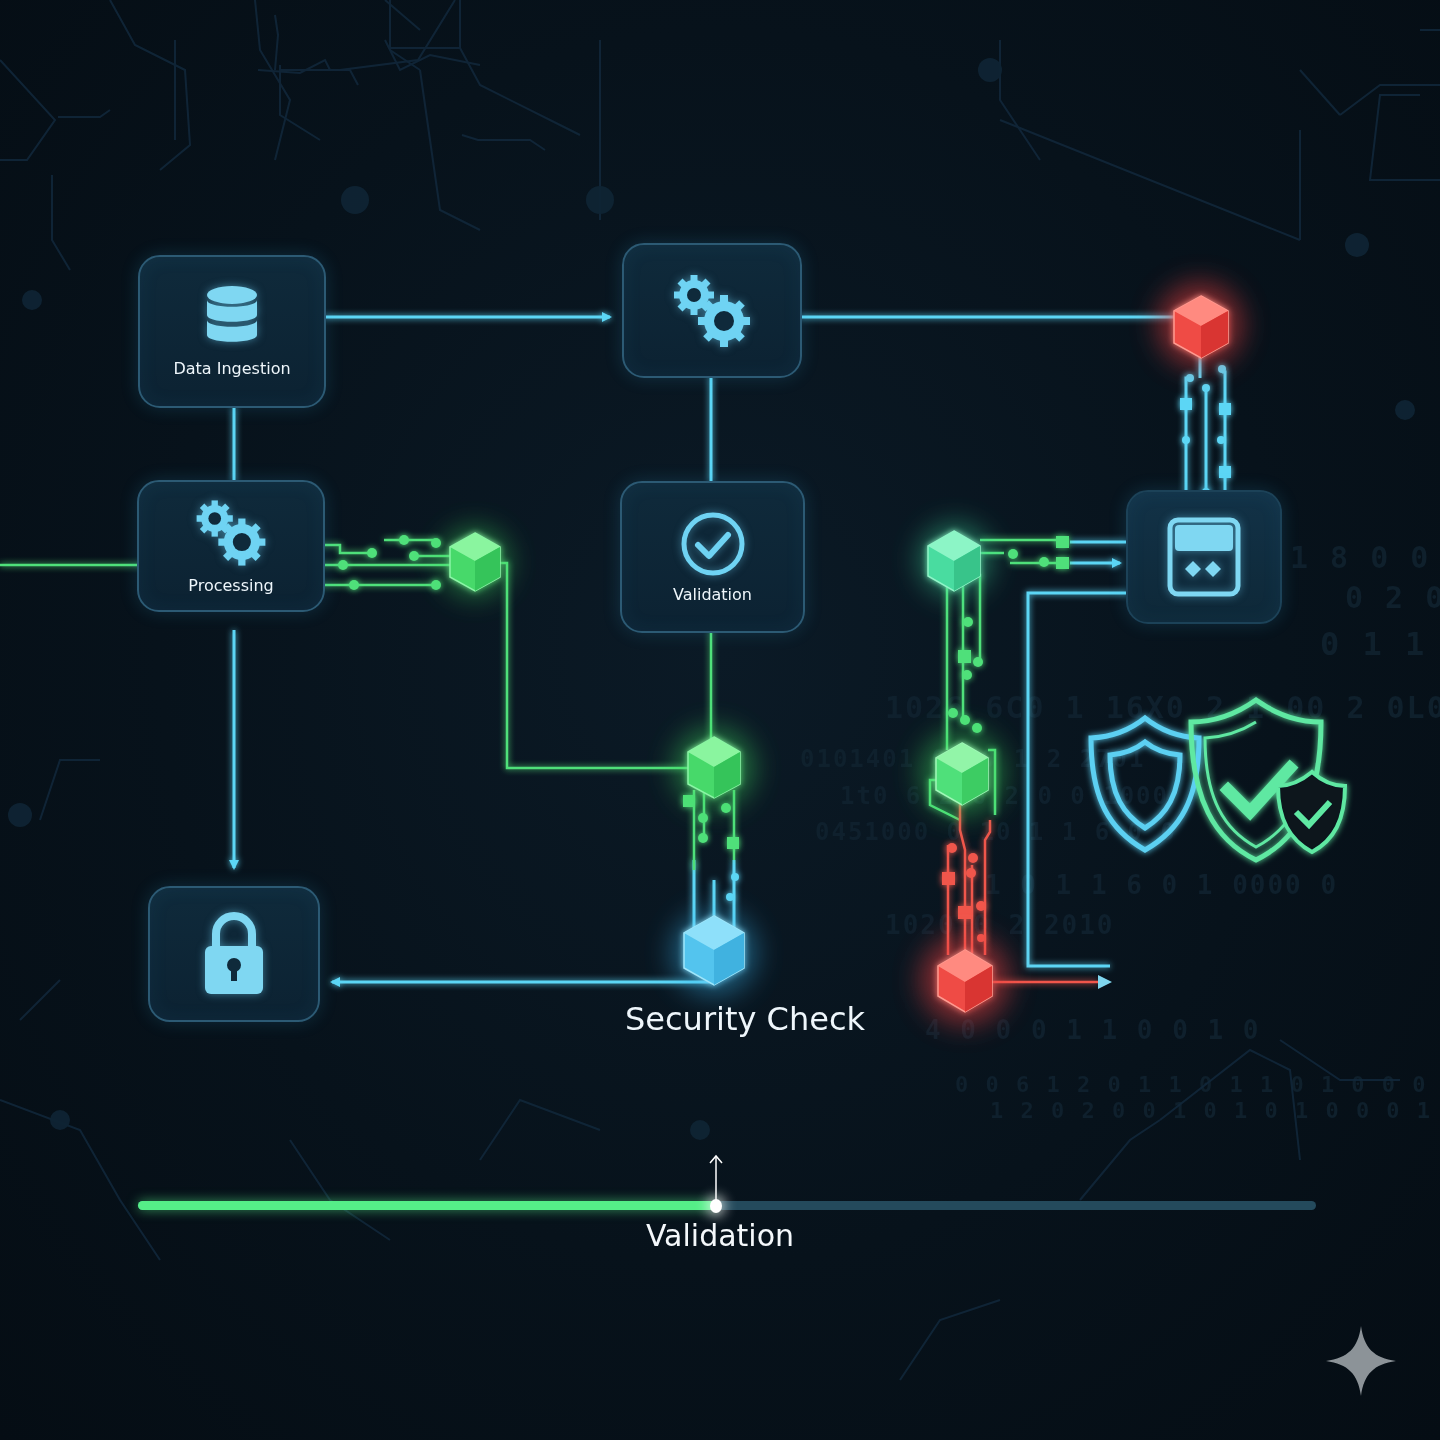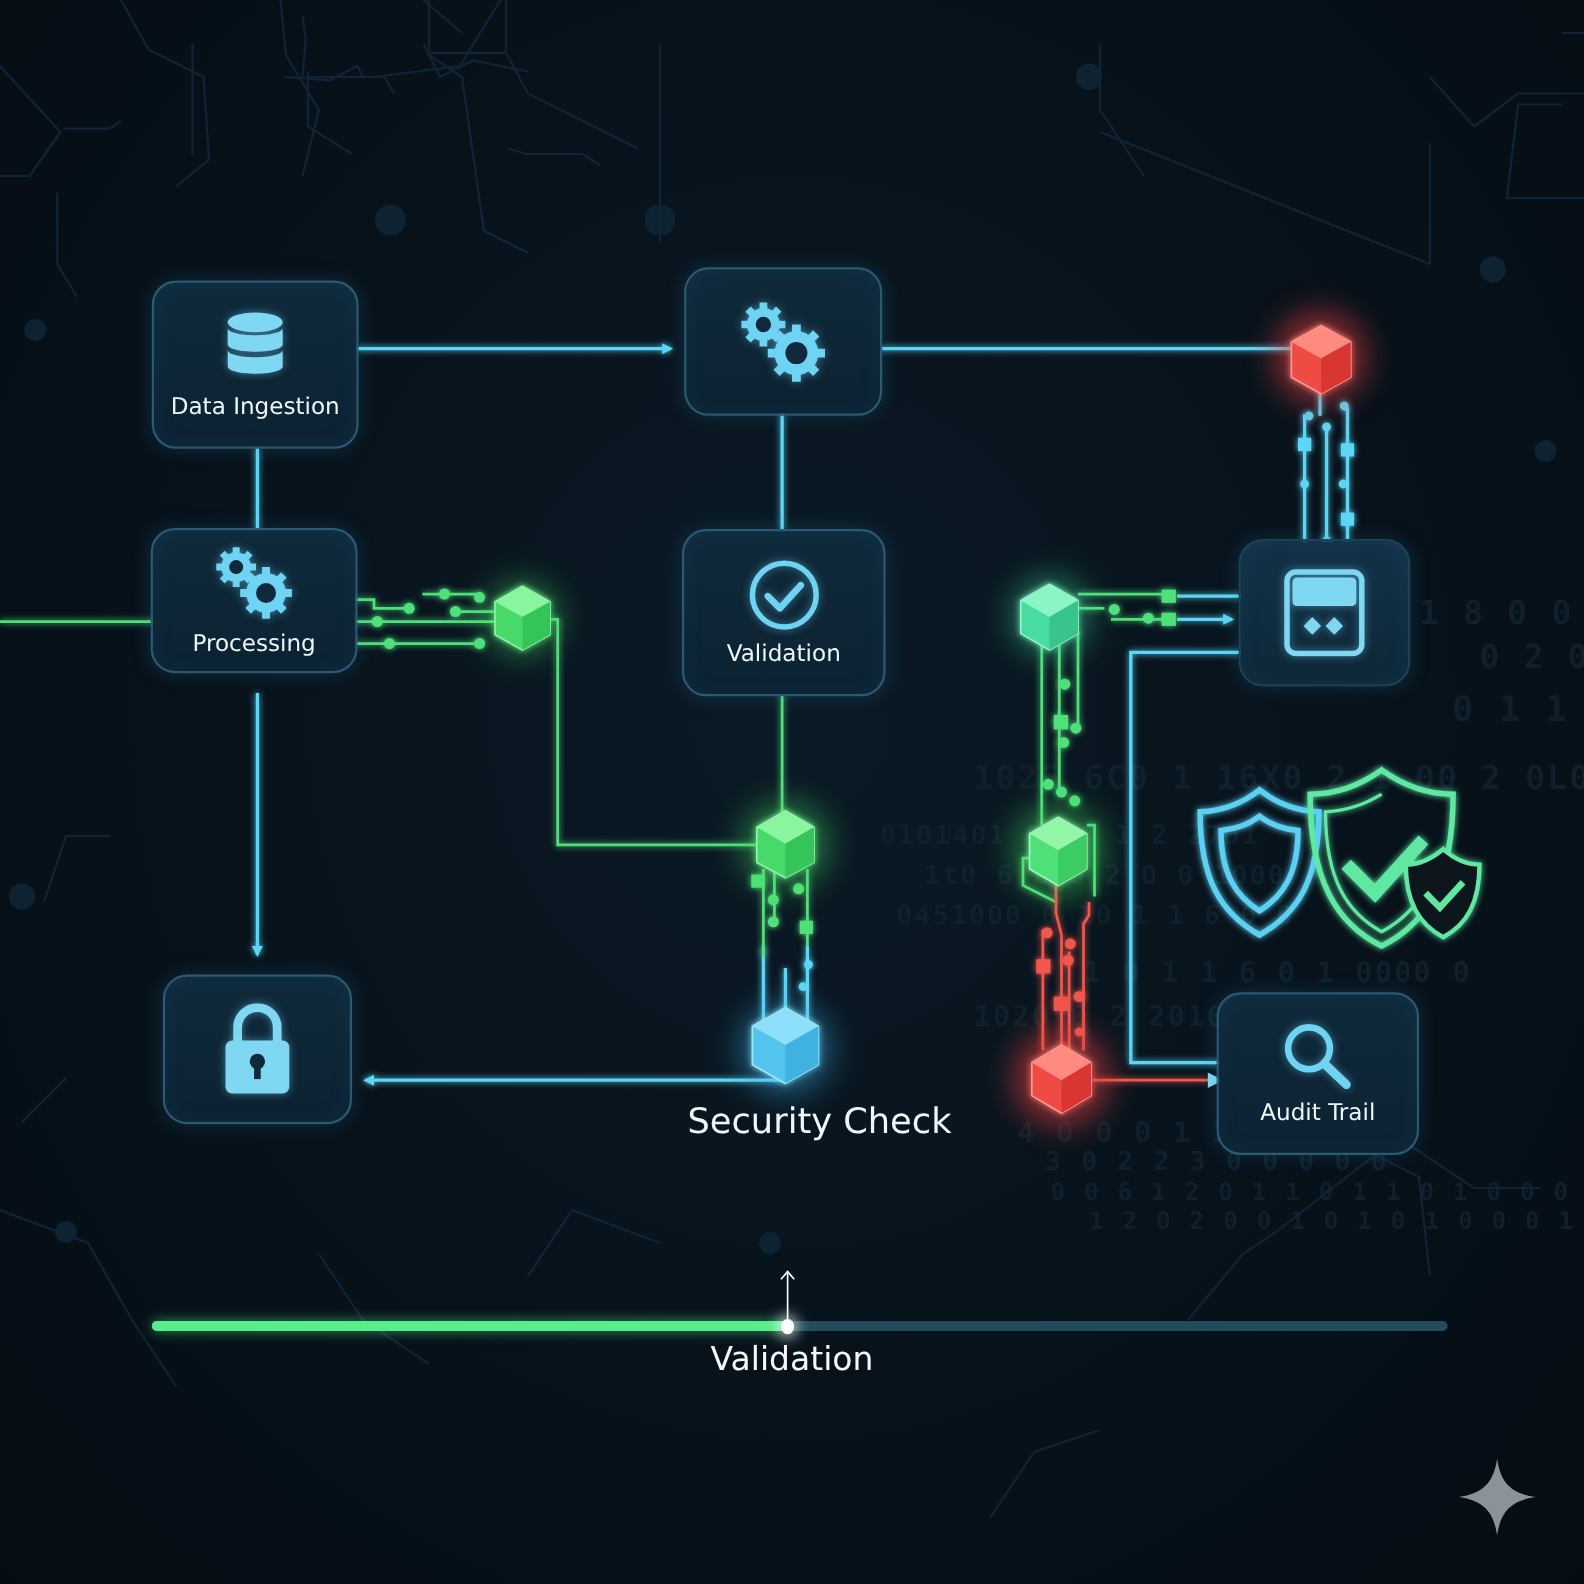--- a/index.html
+++ b/index.html
@@ -16,21 +16,21 @@
       color: #10222f; white-space: nowrap; letter-spacing: 2px; opacity: 0.9;
     }
     .node {
       position: absolute; box-sizing: border-box;
       border: 2px solid #2c5a74; border-radius: 22px;
       background: linear-gradient(180deg, #0f2a3b 0%, #0c2232 100%);
       box-shadow: 0 0 18px rgba(56,170,220,0.18), inset 0 0 20px rgba(60,150,200,0.08);
       display: flex; flex-direction: column; align-items: center; justify-content: center;
     }
     .node-label {
-      color: #eef6fb; font-size: 21px; margin-top: 8px; white-space: nowrap;
+      color: #eef6fb; font-size: 16px; margin-top: 8px; white-space: nowrap;
       font-family: "DejaVu Sans", sans-serif;
     }
     .node-icon svg { display: block; filter: drop-shadow(0 0 4px rgba(110,210,245,0.5)); }
     .free-label {
       position: absolute; color: #eef6fb; font-size: 32px; white-space: nowrap;
     }
     .progress-track {
       position: absolute; left: 138px; top: 1201px; width: 1178px; height: 9px;
       border-radius: 5px; background: #244a5c;
     }
@@ -53,21 +53,20 @@
 
 <div class="stage">
 
   <div class="bg-digits" style="left:885px;top:690px;font-size:30px;">1026 6C0 1 16X0 2 1 00 2 0L08</div>
   <div class="bg-digits" style="left:800px;top:745px;font-size:24px;">0101401 0000 1 2 2701</div>
   <div class="bg-digits" style="left:840px;top:782px;font-size:24px;">1t0 6 2 6 2 0 0 1000</div>
   <div class="bg-digits" style="left:815px;top:818px;font-size:24px;">0451000 0 10 1 1 6 0 0</div>
   <div class="bg-digits" style="left:985px;top:870px;font-size:26px;">1 0 1 1 6 0 1 0000 0</div>
   <div class="bg-digits" style="left:885px;top:910px;font-size:26px;">1020 0 2 2010</div>
   <div class="bg-digits" style="left:925px;top:1015px;font-size:26px;">4 0 0 0 1 1 0 0 1 0</div>
-  <div class="bg-digits" style="left:950px;top:1042px;font-size:24px;">3 0 2 2 3 0 0 0 0 0</div>
   <div class="bg-digits" style="left:955px;top:1072px;font-size:22px;">0 0 6 1 2 0 1 1 0 1 1 0 1 0 0 0</div>
   <div class="bg-digits" style="left:990px;top:1098px;font-size:22px;">1 2 0 2 0 0 1 0  1 0 1 0 0 0 1 0 0 0 1 0</div>
   <div class="bg-digits" style="left:1290px;top:540px;font-size:30px;">1 8 0  0 0</div>
   <div class="bg-digits" style="left:1345px;top:580px;font-size:30px;">0 2 0 0</div>
   <div class="bg-digits" style="left:1320px;top:625px;font-size:32px;">0 1 1 0 0</div>
 
   <svg class="wires" width="1440" height="1440" viewBox="0 0 1440 1440">
     <defs>
       <filter id="glowC" x="-50%" y="-50%" width="200%" height="200%">
         <feGaussianBlur stdDeviation="3" result="b"></feGaussianBlur>
@@ -388,29 +387,20 @@
     <span class="node-icon">
       <svg width="74" height="80" viewBox="0 0 74 80">
         <rect x="3" y="3" width="68" height="74" rx="8" fill="none" stroke="#7fd7f2" stroke-width="5"></rect>
         <rect x="8" y="8" width="58" height="26" rx="4" fill="#7fd7f2"></rect>
         <polygon points="26,44 34,52 26,60 18,52" fill="#7fd7f2"></polygon>
         <polygon points="46,44 54,52 46,60 38,52" fill="#7fd7f2"></polygon>
       </svg>
     </span>
   </div>
 
-  <div class="node" style="left:1106px;top:902px;width:184px;height:148px;">
-    <span class="node-icon">
-      <svg width="64" height="62" viewBox="0 0 64 62">
-        <circle cx="24" cy="24" r="19" fill="none" stroke="#6fd3f3" stroke-width="6"></circle>
-        <line x1="38" y1="38" x2="58" y2="57" stroke="#6fd3f3" stroke-width="8" stroke-linecap="round"></line>
-      </svg>
-    </span>
-    <span class="node-label">Audit Trail</span>
-  </div>
 
   <span class="free-label" style="left:625px;top:1000px;">Security Check</span>
 
   <div class="progress-track">
     <div class="progress-fill" style="width:578px;"></div>
   </div>
   <svg style="position:absolute;left:708px;top:1150px;" width="16" height="56" viewBox="0 0 16 56">
     <line x1="8" y1="6" x2="8" y2="54" stroke="#ffffff" stroke-width="1.5"></line>
     <polyline points="2,13 8,6 14,13" fill="none" stroke="#ffffff" stroke-width="1.5"></polyline>
   </svg>

